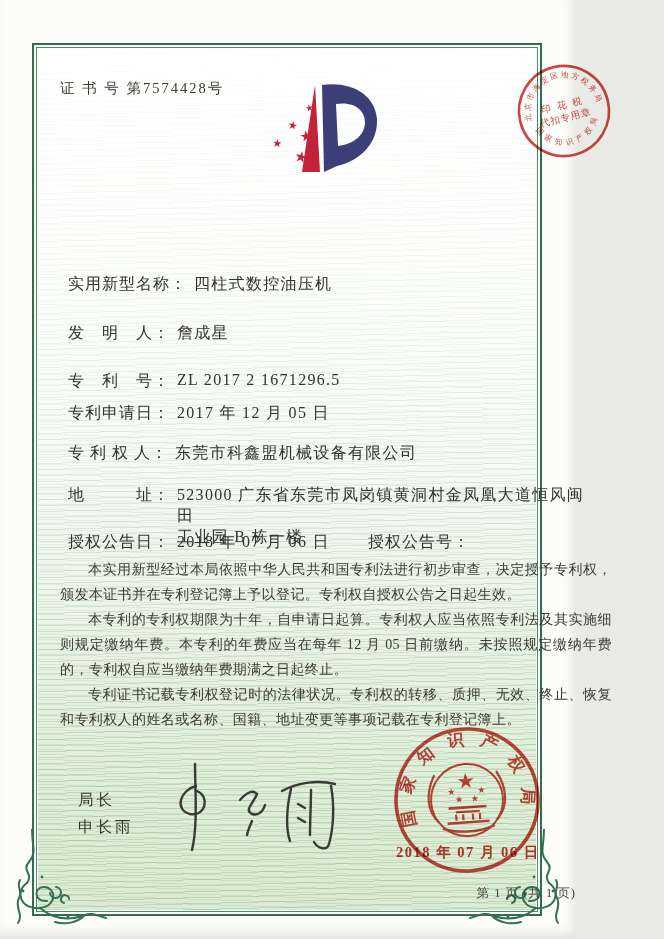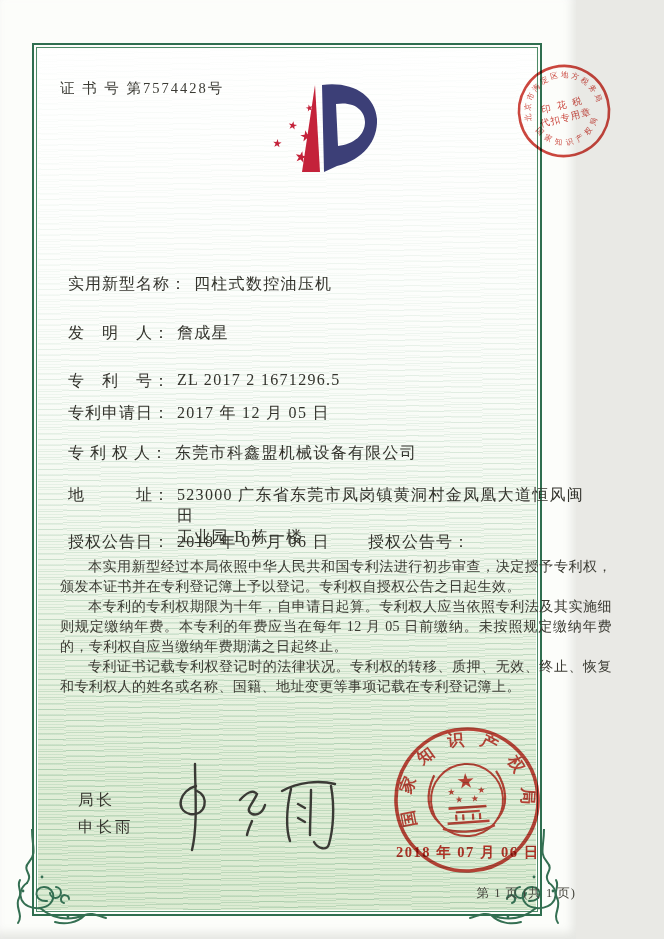--- a/index.html
+++ b/index.html
@@ -39,21 +39,21 @@
   .cert-no{position:absolute;left:60px;top:79px;font-size:14.5px;letter-spacing:2px;color:#3a3a33;}
   .title{
     position:absolute;left:0;top:186px;width:100%;text-align:center;
     font-size:35px;font-weight:700;letter-spacing:9px;color:#22221e;
   }
   .fields{position:absolute;left:68px;top:274px;width:540px;font-size:16px;color:#33332c;}
   .f-row{position:absolute;left:0;display:flex;align-items:flex-start;letter-spacing:1px;white-space:nowrap;}
   .f-row .lbl{flex:none;}
   .f-row .val{margin-left:7px;white-space:pre-line;letter-spacing:1.3px;}
   .row-grant2{position:absolute;left:300px;top:0;display:flex;}
-  .body-text{position:absolute;left:60px;top:557px;width:552px;font-size:14px;line-height:20px;color:#3a3a32;text-align:justify;}
+  .body-text{position:absolute;left:60px;top:557px;width:552px;font-size:14px;line-height:25px;color:#3a3a32;text-align:justify;}
   .body-text p{margin:0;text-indent:2em;letter-spacing:.4px;}
   .signer{position:absolute;left:78px;top:786px;font-size:15.5px;letter-spacing:3px;color:#33332c;line-height:27px;}
   .signature-svg{position:absolute;left:148px;top:760px;}
   .footer{position:absolute;left:0;top:885px;width:100%;text-align:right;font-size:12.5px;letter-spacing:1px;color:#44443c;}
   
   .seal{position:absolute;mix-blend-mode:multiply;opacity:.92;}
   .seal-tax{left:508px;top:55px;}
   .seal-cnipa{left:385px;top:718px;}
   .seal-date{position:absolute;left:396px;top:843px;font-size:14.5px;letter-spacing:1.5px;color:#c9372e;mix-blend-mode:multiply;font-weight:600;}
   .logo{position:absolute;left:264px;top:80px;}

